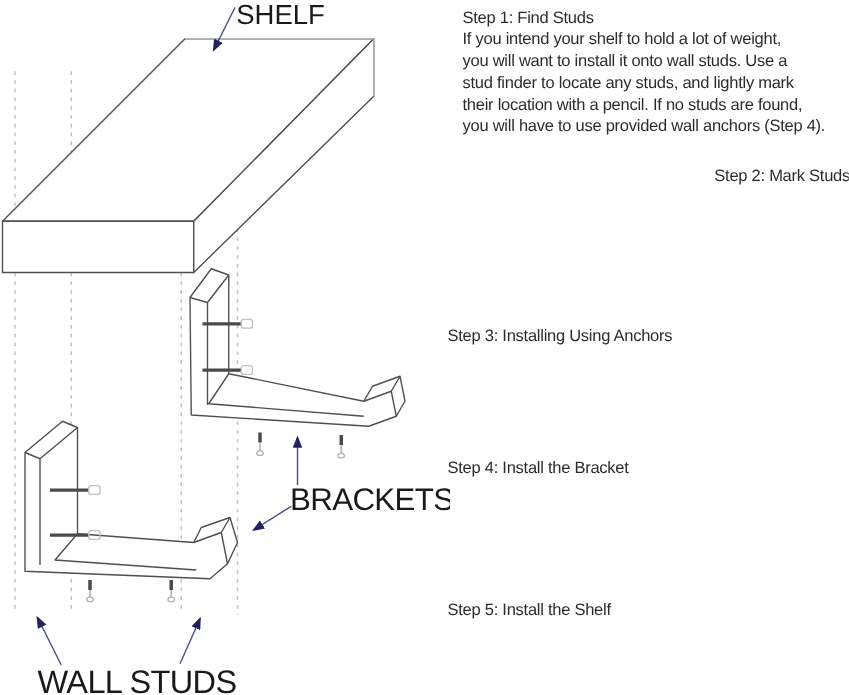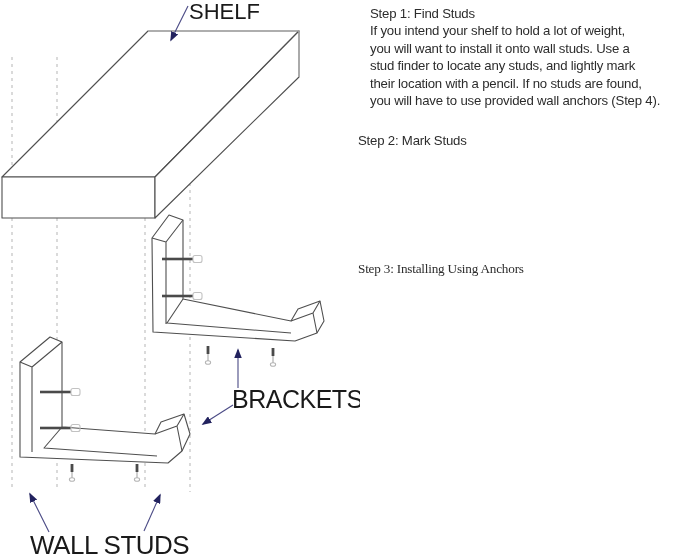--- a/index.html
+++ b/index.html
@@ -8,21 +8,21 @@
     background:#ffffff;
     font-family:"Liberation Sans",sans-serif;
   }
   #diagram{position:absolute;left:0;top:0;}
   .label{fill:#1a1a1a;font-family:"Liberation Sans",sans-serif;}
   .instructions{position:absolute;left:358px;top:0;width:322px;}
   .step{position:absolute;left:0;width:322px;color:#2c2c2c;
         font-size:13.2px;line-height:17.4px;letter-spacing:-0.2px;}
   .step .heading{white-space:pre-line;}
   .step .body{white-space:pre-line;}
-  #step-1{top:5px;margin-left:12px;} #step-2{top:132px;} #step-3{top:260px;font-family:Liberation Serif, serif;}
+  #step-1{top:5px;margin-left:12px;} #step-2{top:132px;text-align:right;} #step-3{top:260px;}
   #step-4{top:365px;} #step-5{top:479px;}
 </style>
 </head>
 <body>
 
 <svg id="diagram" width="360" height="556" viewBox="0 0 360 556">
   <defs>
     <marker id="ah" markerWidth="9" markerHeight="7" refX="7.5" refY="3.5" orient="auto">
       <path d="M0,0 L9,3.5 L0,7 Z" fill="#22225e"></path>
     </marker>
@@ -121,16 +121,18 @@
 their location with a pencil. If no studs are found,
 you will have to use provided wall anchors (Step 4).</div>
   </div>
   <div class="step" id="step-2">
     <div class="heading">Step 2: Mark Studs</div>
   </div>
   <div class="step" id="step-3">
     <div class="heading">Step 3: Installing Using Anchors</div>
   </div>
   <div class="step" id="step-4">
+    <div class="heading">Step 4: Install the Bracket</div>
   </div>
   <div class="step" id="step-5">
+    <div class="heading">Step 5: Install the Shelf</div>
   </div>
 </div>
 
 </body></html>

